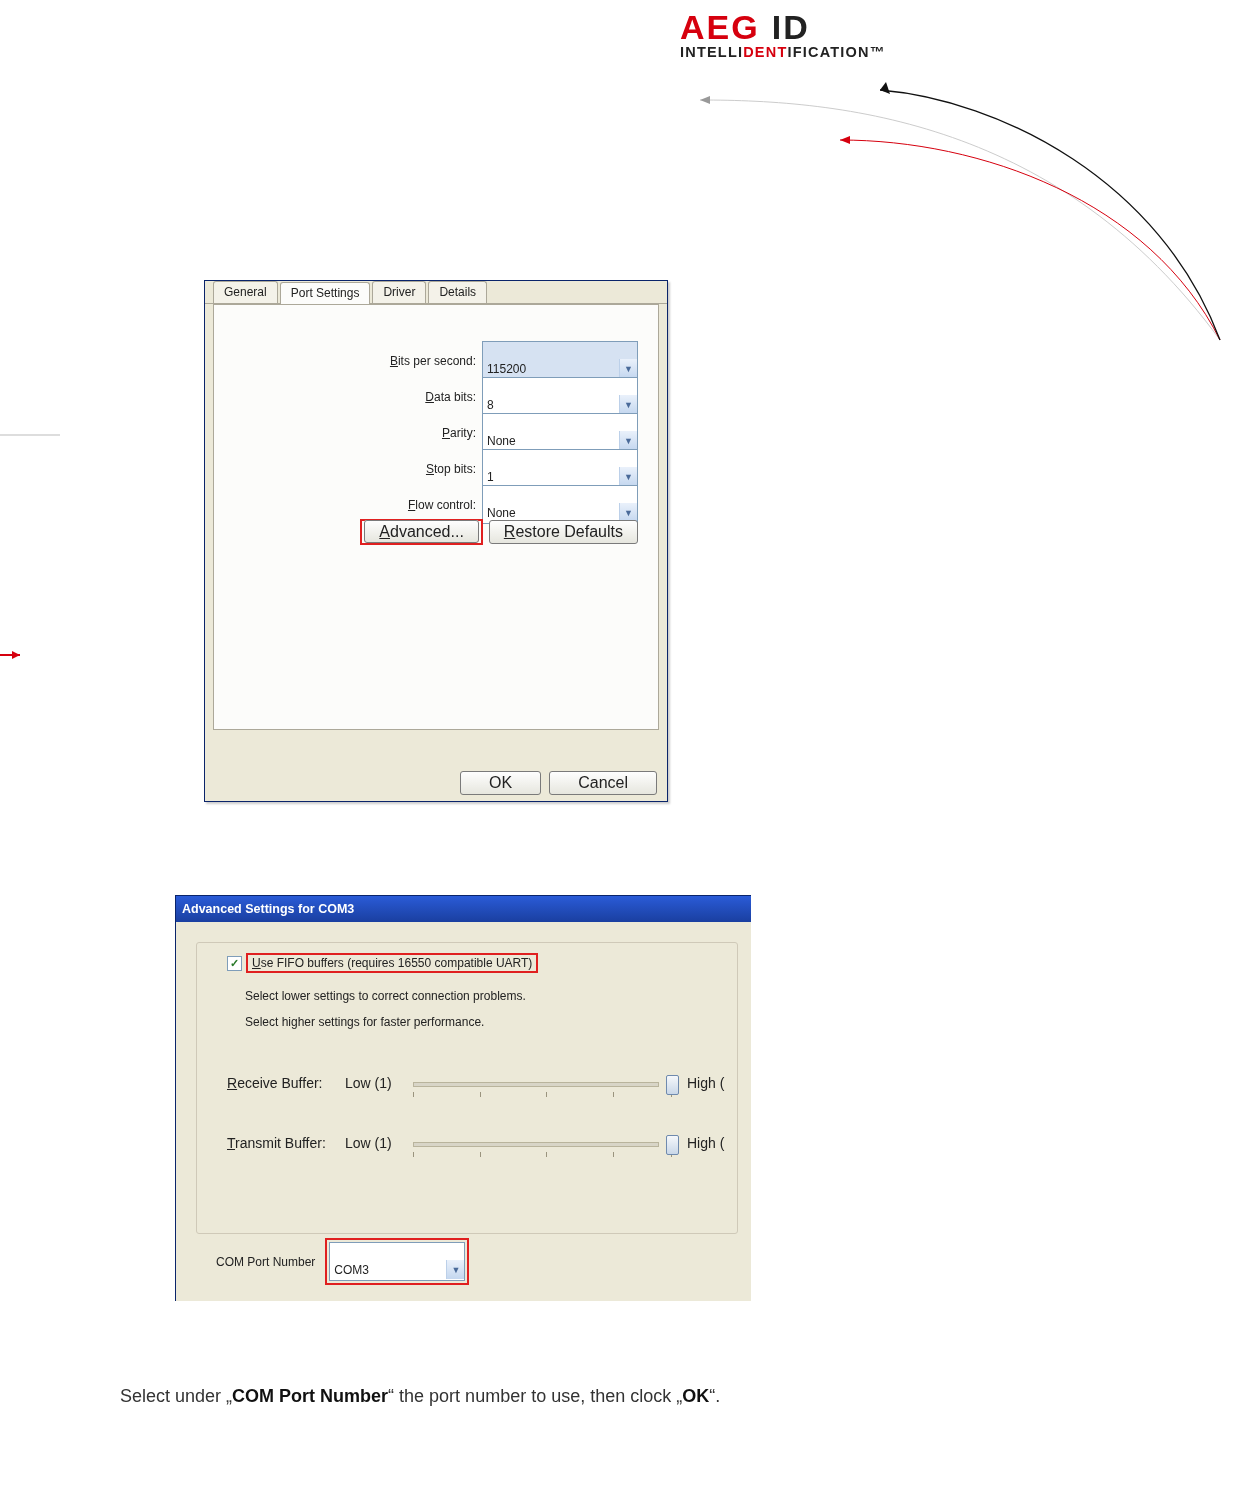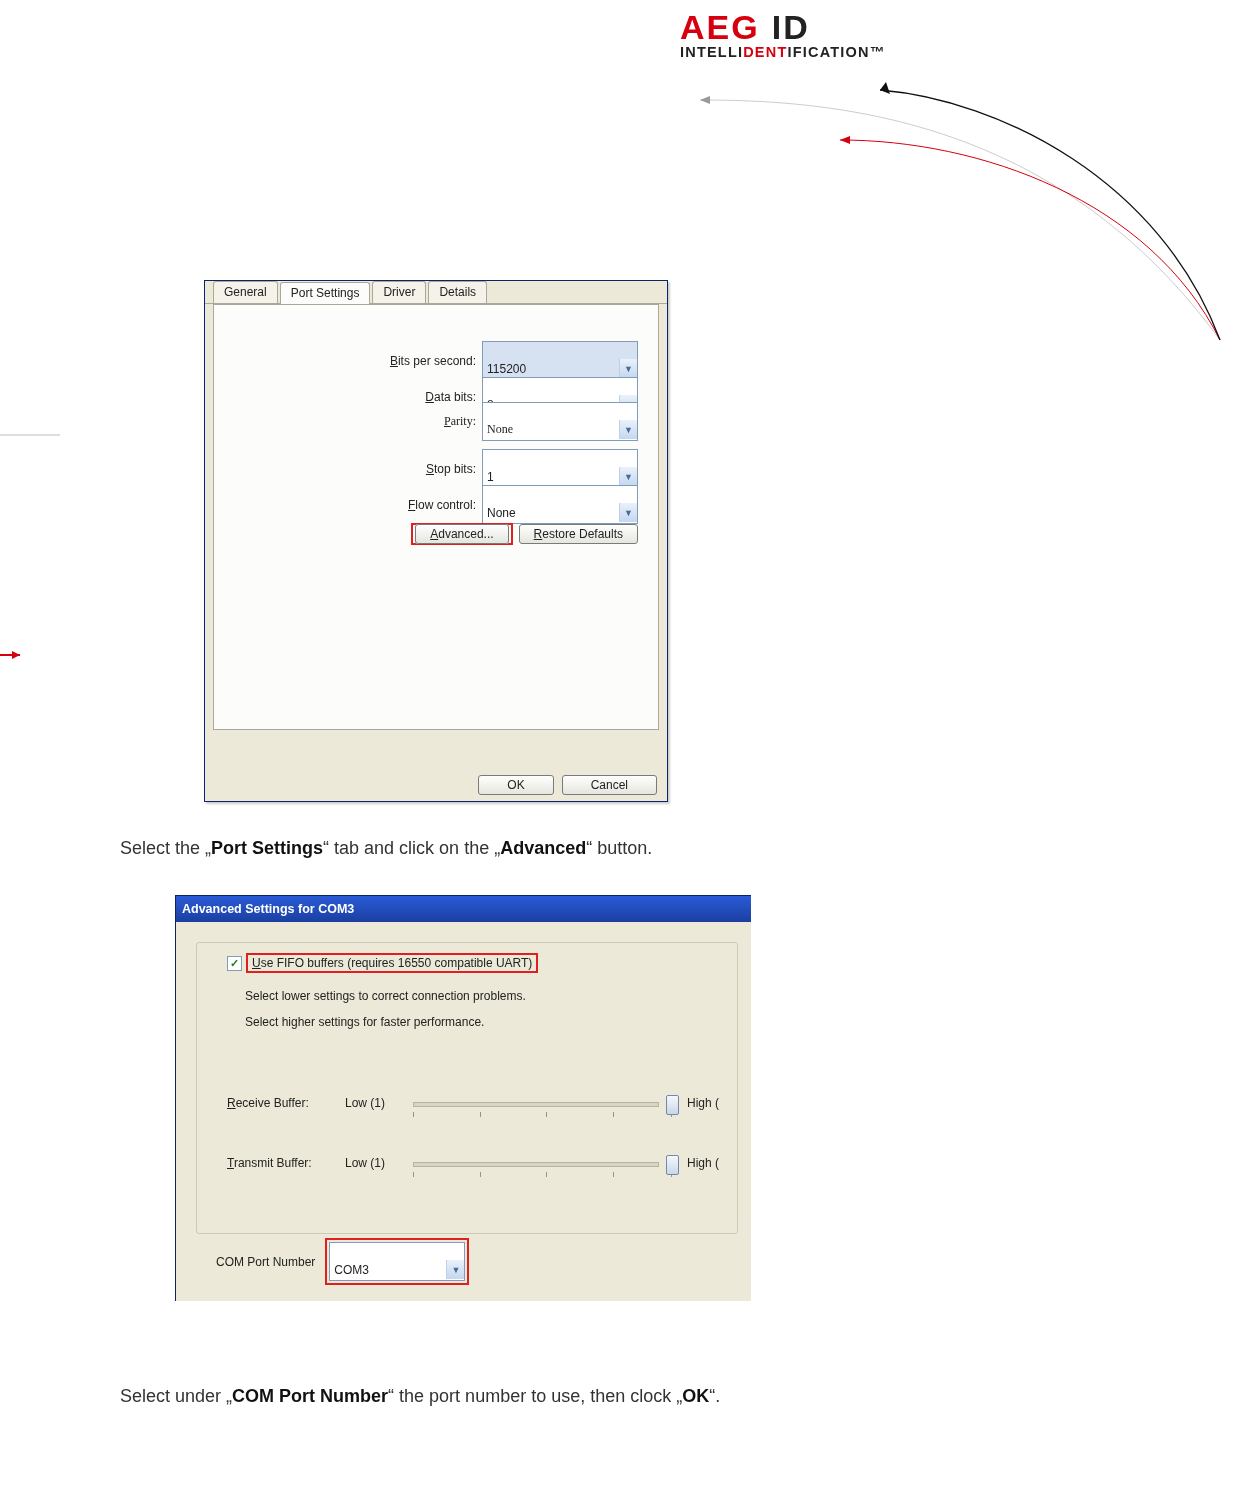--- a/index.html
+++ b/index.html
@@ -158,21 +158,21 @@
     align-items: center;
     justify-content: center;
     color: #4a6a99;
     font-size: 9px;
   }
   .btn {
     padding: 2px 14px;
     border: 1px solid #7a7a7a;
     border-radius: 3px;
     background: linear-gradient(#fefefe, #e6e6de);
-    font-size: 12px;
+    font-size: 16px;
     cursor: default;
   }
   .advanced-wrap {
     position: absolute;
     bottom: 184px;
     right: 20px;
     display: flex;
     gap: 6px;
     align-items: center;
   }
@@ -242,22 +242,21 @@
     left: 48px;
     font-size: 12px;
   }
   .slider-row {
     position: absolute;
     left: 30px;
     right: 0;
     display: flex;
     align-items: center;
     gap: 8px;
-    font-size: 12px;
-    margin-top: 20px;
+    font-size: 14px;
   }
   .slider-row .lbl { width: 110px; }
   .slider-row .low { width: 60px; text-align: left; }
   .slider-track {
     position: relative;
     flex: 1 1 auto;
     height: 20px;
   }
   .slider-track .rail {
     position: absolute;
@@ -345,21 +344,21 @@
           <span class="arrow">▼</span>
         </span>
       </div>
       <div class="form-row" style="top:72px;">
         <span class="lbl"><u>D</u><span>ata bits:</span></span>
         <span class="sel">
           <span>8</span>
           <span class="arrow">▼</span>
         </span>
       </div>
-      <div class="form-row" style="top:97px;font-family:Liberation Serif, serif;">
+      <div class="form-row" style="top:108px;">
         <span class="lbl"><u>P</u><span>arity:</span></span>
         <span class="sel">
           <span>None</span>
           <span class="arrow">▼</span>
         </span>
       </div>
       <div class="form-row" style="top:144px;">
         <span class="lbl"><u>S</u><span>top bits:</span></span>
         <span class="sel">
           <span>1</span>
@@ -380,23 +379,20 @@
         <span class="btn"><u>R</u><span>estore Defaults</span></span>
       </div>
     </div>
     <div class="dlg-footer-bg"></div>
     <div class="dlg-footer">
       <span class="btn">OK</span>
       <span class="btn">Cancel</span>
     </div>
   </div>
 
-  <p class="para p2">
-    <span>Select the „</span><b>Port Settings</b><span>“ tab and click on the „</span><b>Advanced</b><span>“ button.</span>
-  </p>
 
   <div class="shot2">
     <div class="titlebar" style="background:linear-gradient(#2a5bd7,#1a3fa0);">
       <span>Advanced Settings for COM3</span>
       <span class="spacer"></span>
     </div>
     <div class="group">
       <div class="fifo-row">
         <span class="cb">✓</span>
         <span class="red-box">

